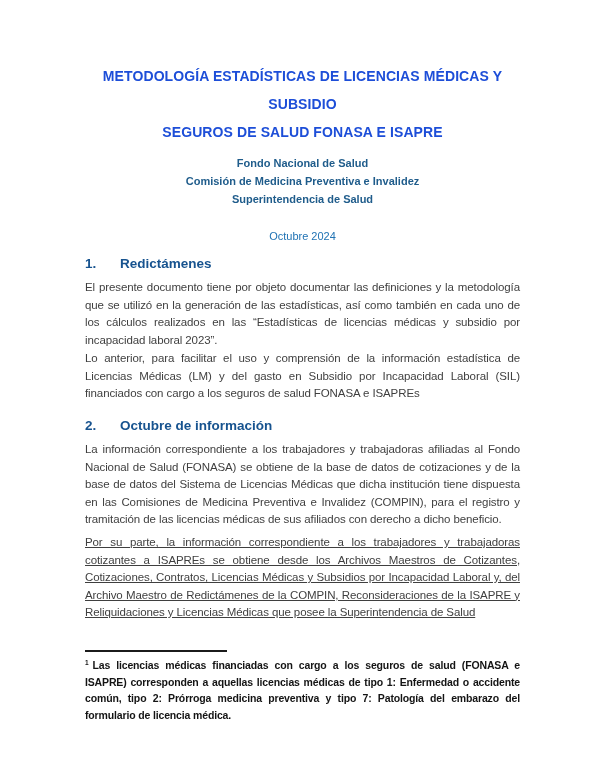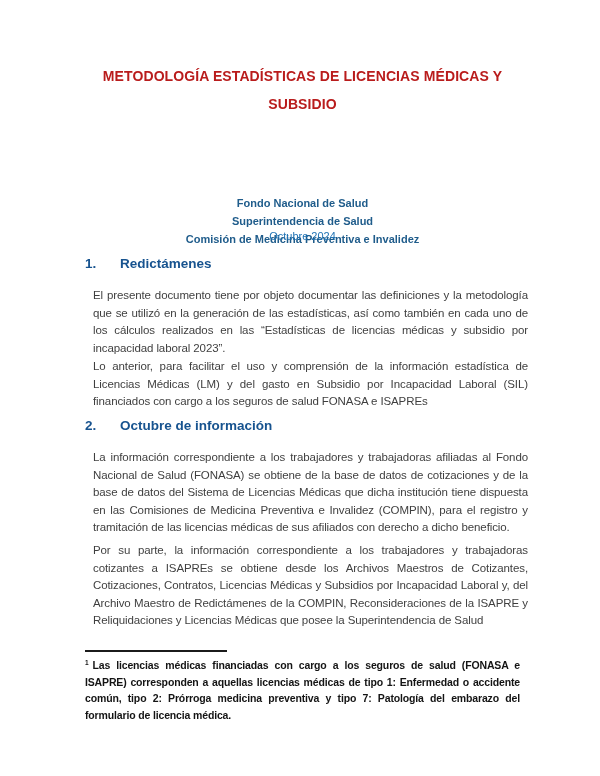--- a/index.html
+++ b/index.html
@@ -9,40 +9,39 @@
     height: 776px;
     background: #ffffff;
     font-family: "Liberation Sans", sans-serif;
     overflow: hidden;
   }
   .block { position: absolute; left: 85px; width: 435px; }
 
   .doc-title {
     top: 62px;
     text-align: center;
-    color: #b91c1c;
+    color: #1d4ed8;
     font-weight: bold;
     font-size: 14px;
     line-height: 28px;
     letter-spacing: 0.1px;
   }
   .sup {
     font-size: 0.62em;
     vertical-align: super;
     line-height: 0;
   }
 
   .org-block {
     top: 154px;
     text-align: center;
     color: #1F5C8B;
     font-weight: bold;
     font-size: 11px;
     line-height: 18px;
-    margin-top: 40px;
   }
   .doc-date {
     top: 228px;
     text-align: center;
     color: #2173B4;
     font-size: 11px;
     line-height: 16px;
   }
 
   .section-heading {
@@ -50,31 +49,31 @@
     color: #17538F;
     font-weight: bold;
     font-size: 13.5px;
     line-height: 20px;
   }
   .section-heading .num { width: 35px; flex: 0 0 35px; }
   #sec1-heading { top: 254px; }
   #sec2-heading { top: 416px; }
 
   .body-par {
-    margin: 8px;
+    margin: 0;
     font-size: 11.5px;
     line-height: 17.5px;
     text-align: justify;
     color: #3F3F3F;
     letter-spacing: -0.1px;
   }
   #par-1-1 { top: 279px; }
   #par-1-2 { top: 350px; }
   #par-2-1 { top: 441px; }
-  #par-2-2 { top: 534px; }
+  #par-2-2 { top: 534px; text-decoration: underline; }
 
   .footnote { top: 650px; }
   .footnote-rule {
     width: 142px;
     height: 0;
     border-top: 2px solid #1b1b1b;
     margin-bottom: 5px;
   }
   .footnote-text {
     font-size: 10.5px;
@@ -86,26 +85,27 @@
   }
   .footnote-text .sup { margin-right: 4px; }
 </style>
 </head>
 <body>
 
 <div class="page">
 
   <div class="block doc-title">
     <div>METODOLOGÍA ESTADÍSTICAS DE LICENCIAS MÉDICAS Y SUBSIDIO</div>
+    <div>SEGUROS DE SALUD FONASA E ISAPRE</div>
   </div>
 
   <div class="block org-block">
     <div>Fondo Nacional de Salud</div>
+    <div>Comisión de Medicina Preventiva e Invalidez</div>
     <div>Superintendencia de Salud</div>
-    <div>Comisión de Medicina Preventiva e Invalidez</div>
   </div>
 
   <div class="block doc-date">Octubre 2024</div>
 
   <div class="block section-heading" id="sec1-heading">
     <span class="num">1.</span>
     <span>Redictámenes</span>
   </div>
 
   <p class="block body-par" id="par-1-1">El presente documento tiene por objeto documentar las definiciones y la metodología que se utilizó en la generación de las estadísticas, así como también en cada uno de los cálculos realizados en las “Estadísticas de licencias médicas y subsidio por incapacidad laboral 2023”.</p>

